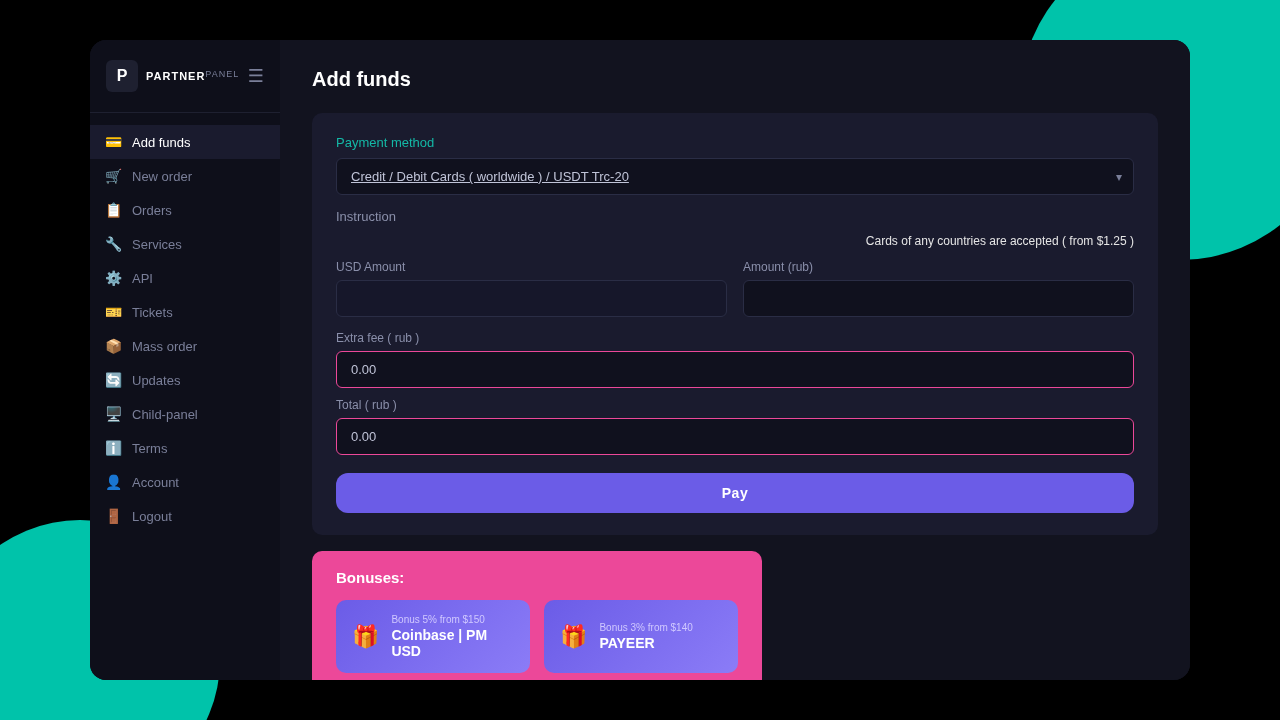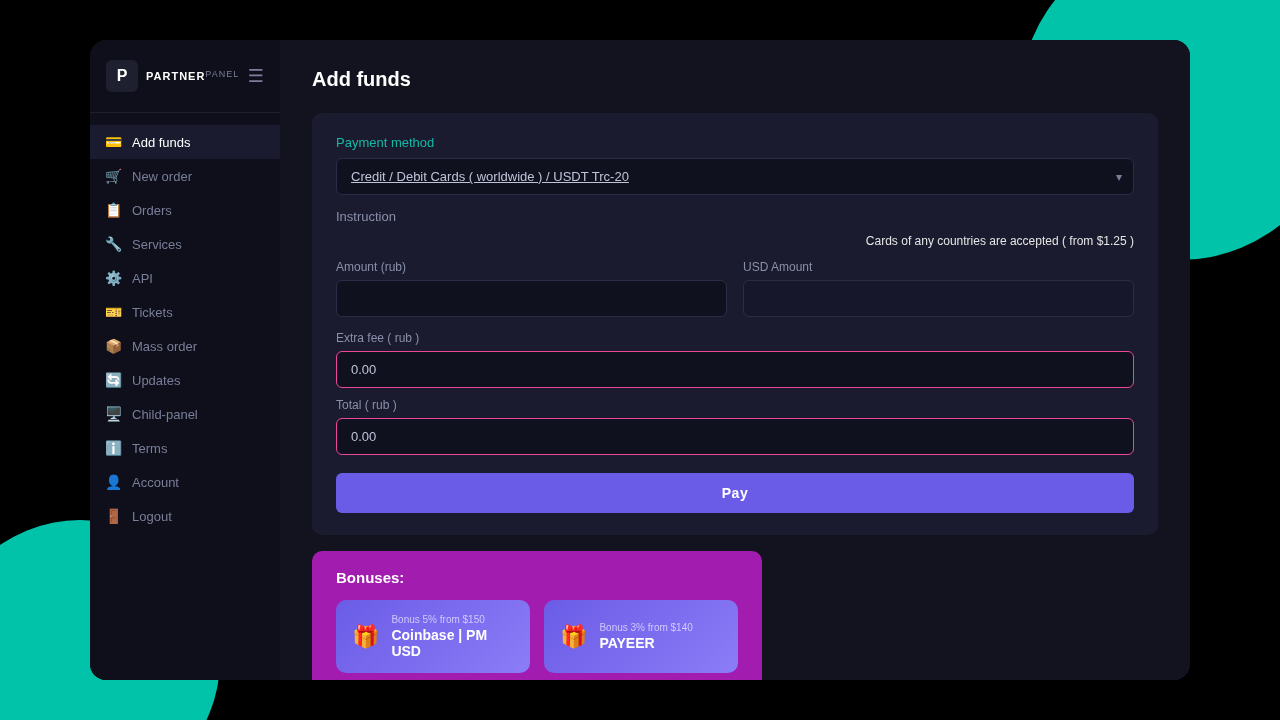--- a/index.html
+++ b/index.html
@@ -269,33 +269,33 @@
       border-radius: 6px;
       color: #c0c4d8;
       font-size: 13px;
       padding: 10px 14px;
     }
 
     .pay-button {
       width: 100%;
       background: #6b5ce7;
       border: none;
-      border-radius: 6px;
+      border-radius: 12px;
       color: #fff;
       font-size: 14px;
       font-weight: 600;
       padding: 12px;
       cursor: pointer;
       margin-top: 8px;
       letter-spacing: 0.5px;
     }
 
     
     .bonuses-section {
-      background: #a21caf;
+      background: #ec4899;
       border-radius: 10px;
       padding: 18px 24px 20px 24px;
       max-width: 450px;
     }
 
     .bonuses-title {
       color: #fff;
       font-size: 15px;
       font-weight: 700;
       margin-bottom: 14px;
@@ -441,26 +441,26 @@
 
       
       <div class="instruction-section">
         <div class="instruction-label">Instruction</div>
         <div class="instruction-text">Cards of any countries are accepted ( from $1.25 )</div>
       </div>
 
       
       <div class="amount-row">
         <div class="amount-col">
+          <div class="amount-label">USD Amount</div>
+          <input type="text" class="input-field dimmed" placeholder="" style="">
+        </div>
+        <div class="amount-col">
           <div class="amount-label">Amount (rub)</div>
           <input type="text" class="input-field" placeholder="" style="">
-        </div>
-        <div class="amount-col">
-          <div class="amount-label">USD Amount</div>
-          <input type="text" class="input-field dimmed" placeholder="" style="">
         </div>
       </div>
 
       
       <div class="fee-row">
         <div class="fee-label">Extra fee ( rub )</div>
         <div class="readonly-field">0.00</div>
       </div>
 
       

